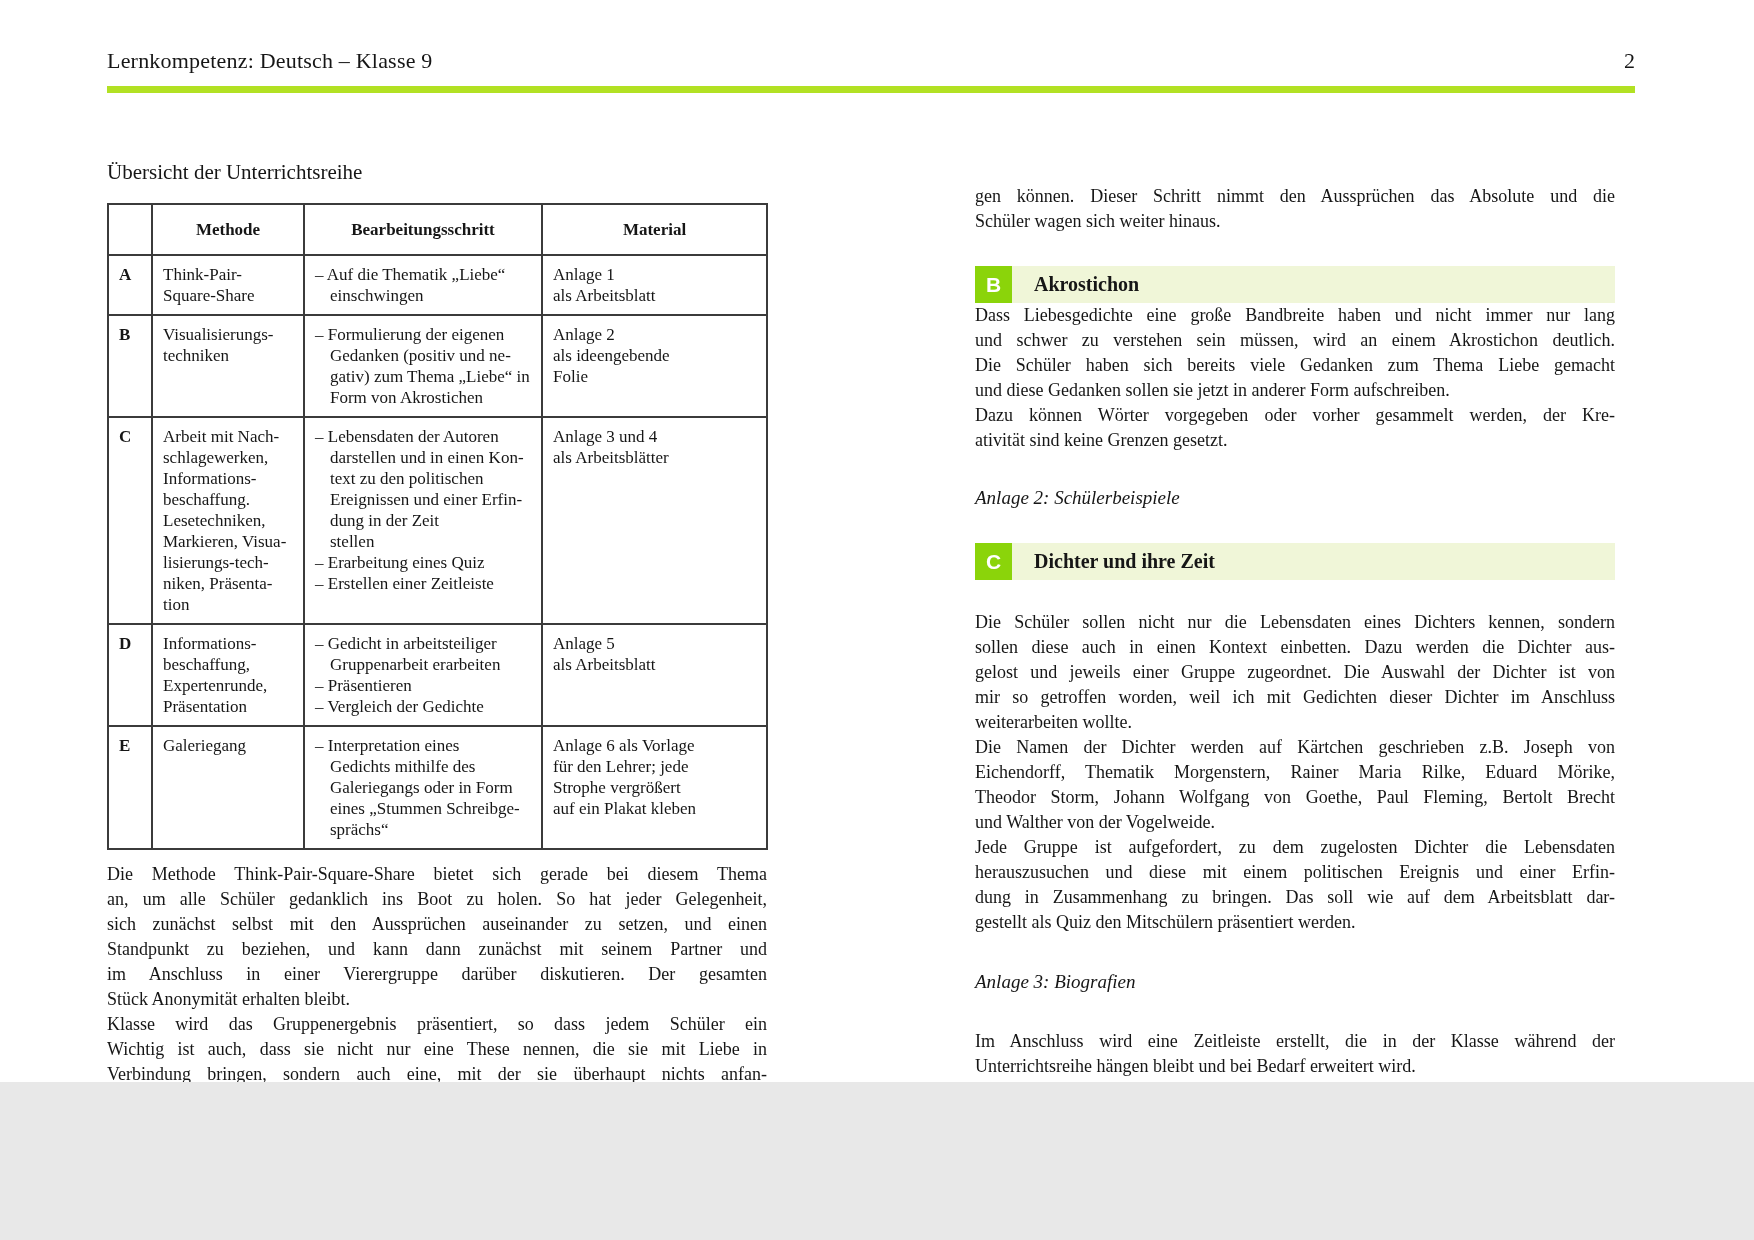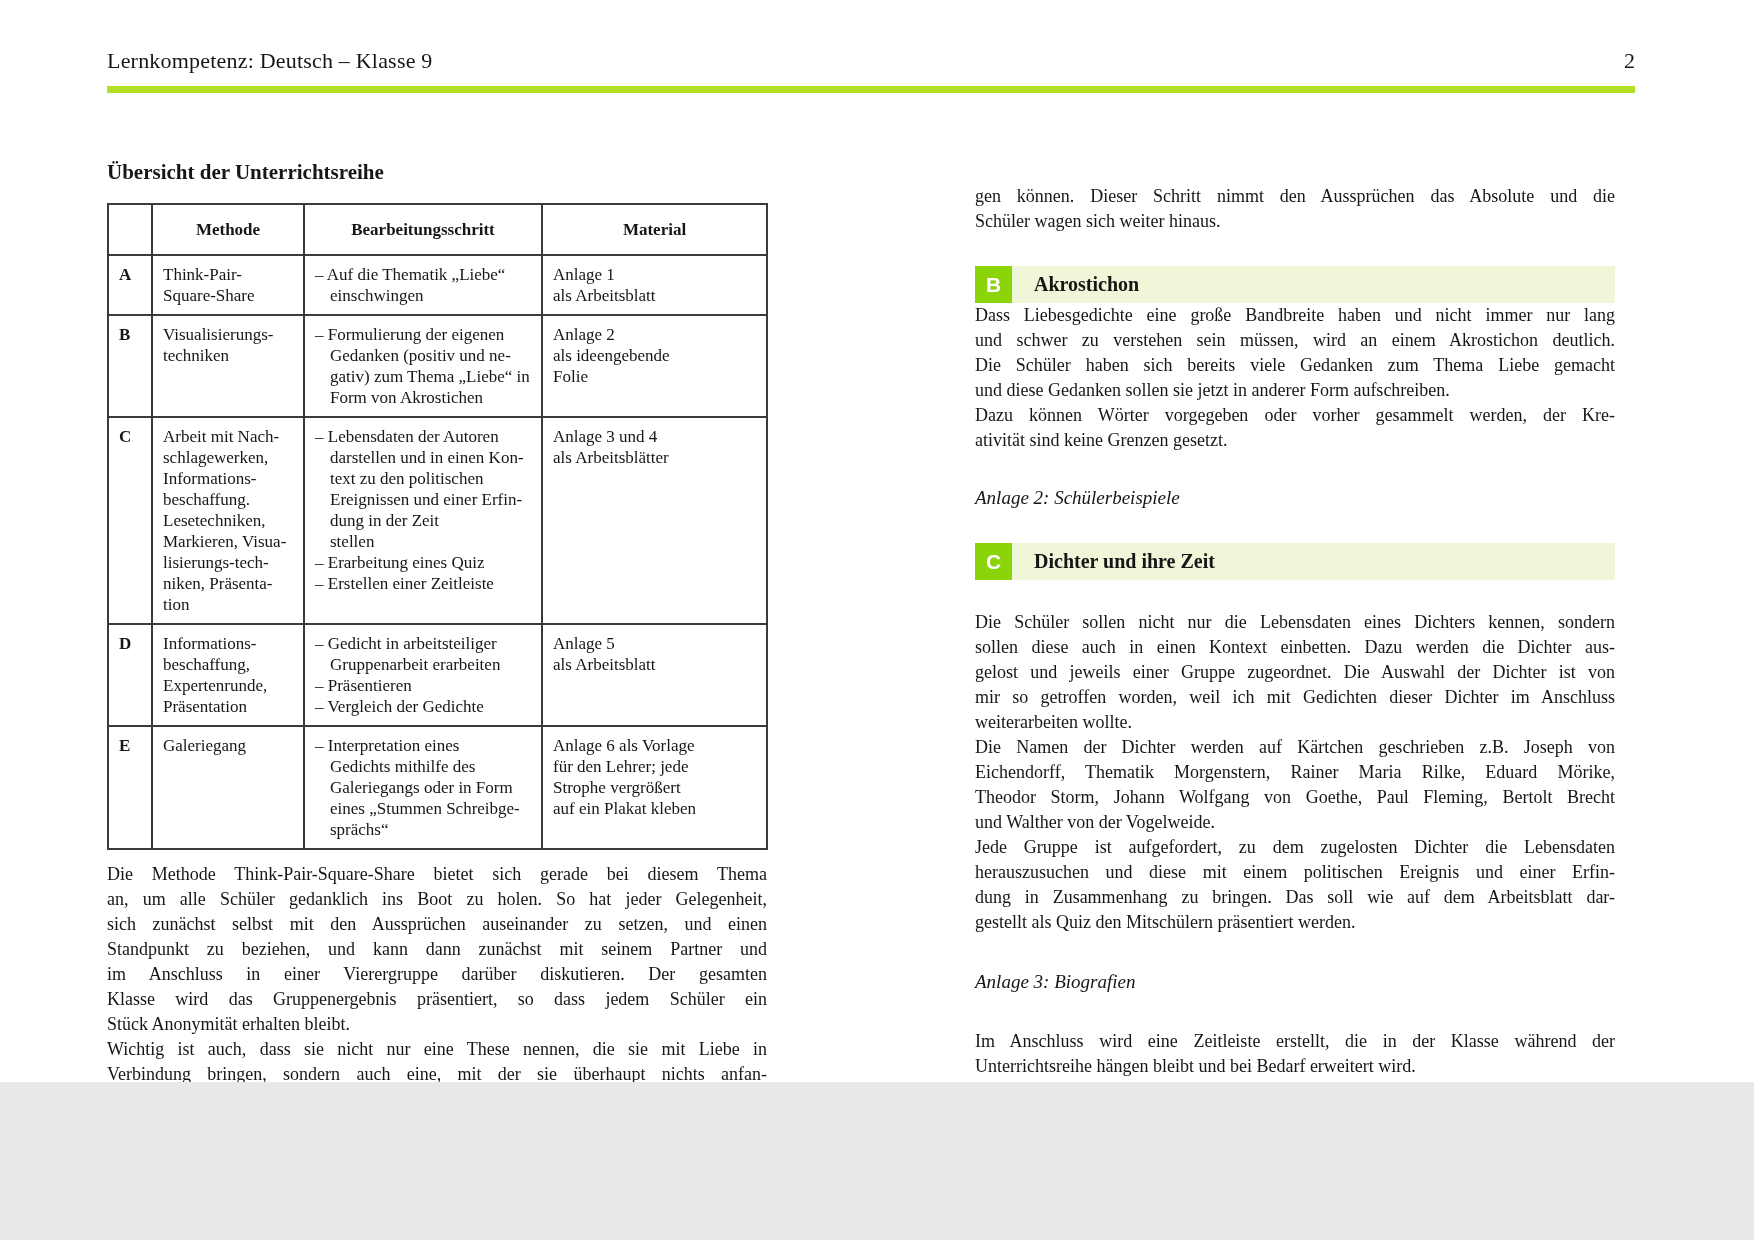--- a/index.html
+++ b/index.html
@@ -18,21 +18,21 @@
     font-family:"Liberation Serif","DejaVu Serif",serif;color:var(--text);
     overflow:hidden;
   }
   
   .hdr-title{position:absolute;left:107px;top:48px;font-size:22px;letter-spacing:.2px;}
   .hdr-page{position:absolute;top:48px;left:1575px;width:60px;text-align:right;font-size:22px;}
   .hdr-rule{position:absolute;left:107px;top:86px;width:1528px;height:7px;background:var(--rule_green);}
   
   .col-left{position:absolute;left:107px;top:160px;width:660px;}
   .col-right{position:absolute;left:975px;top:184px;width:640px;}
-  .sec-title{font-weight:bold;font-size:21px;margin:0 0 18px 0;}
+  .sec-title{font-weight:normal;font-size:21px;margin:0 0 18px 0;}
   
   table.ov{border-collapse:collapse;table-layout:fixed;width:659px;font-size:17px;line-height:21px;}
   table.ov col.c0{width:44px;} table.ov col.c1{width:152px;} table.ov col.c2{width:238px;} table.ov col.c3{width:225px;}
   table.ov th,table.ov td{border:2px solid var(--border);vertical-align:top;padding:8px 10px;text-align:left;}
   table.ov th{font-weight:bold;padding-top:14px;padding-bottom:14px;text-align:center;}
   td.key{text-align:center;font-weight:bold;}
   .preline{white-space:pre-line;}
   .schritt{white-space:pre-line;padding-left:15px;text-indent:-15px;}
   
   .para{font-size:18px;line-height:25px;}
@@ -169,22 +169,22 @@
           </tr>
         </tbody>
     </table>
 
     <div class="para after-table">
         <div class="jline">Die Methode Think-Pair-Square-Share bietet sich gerade bei diesem Thema</div>
         <div class="jline">an, um alle Schüler gedanklich ins Boot zu holen. So hat jeder Gelegenheit,</div>
         <div class="jline">sich zunächst selbst mit den Aussprüchen auseinander zu setzen, und einen</div>
         <div class="jline">Standpunkt zu beziehen, und kann dann zunächst mit seinem Partner und</div>
         <div class="jline">im Anschluss in einer Vierergruppe darüber diskutieren. Der gesamten</div>
+        <div class="jline last">Stück Anonymität erhalten bleibt.</div>
         <div class="jline">Klasse wird das Gruppenergebnis präsentiert, so dass jedem Schüler ein</div>
-        <div class="jline last">Stück Anonymität erhalten bleibt.</div>
       </div>
     <div class="para">
         <div class="jline">Wichtig ist auch, dass sie nicht nur eine These nennen, die sie mit Liebe in</div>
         <div class="jline">Verbindung bringen, sondern auch eine, mit der sie überhaupt nichts anfan-</div>
       </div>
   </div>
 
   <div class="col-right">
     <div class="para">
         <div class="jline">gen können. Dieser Schritt nimmt den Aussprüchen das Absolute und die</div>

